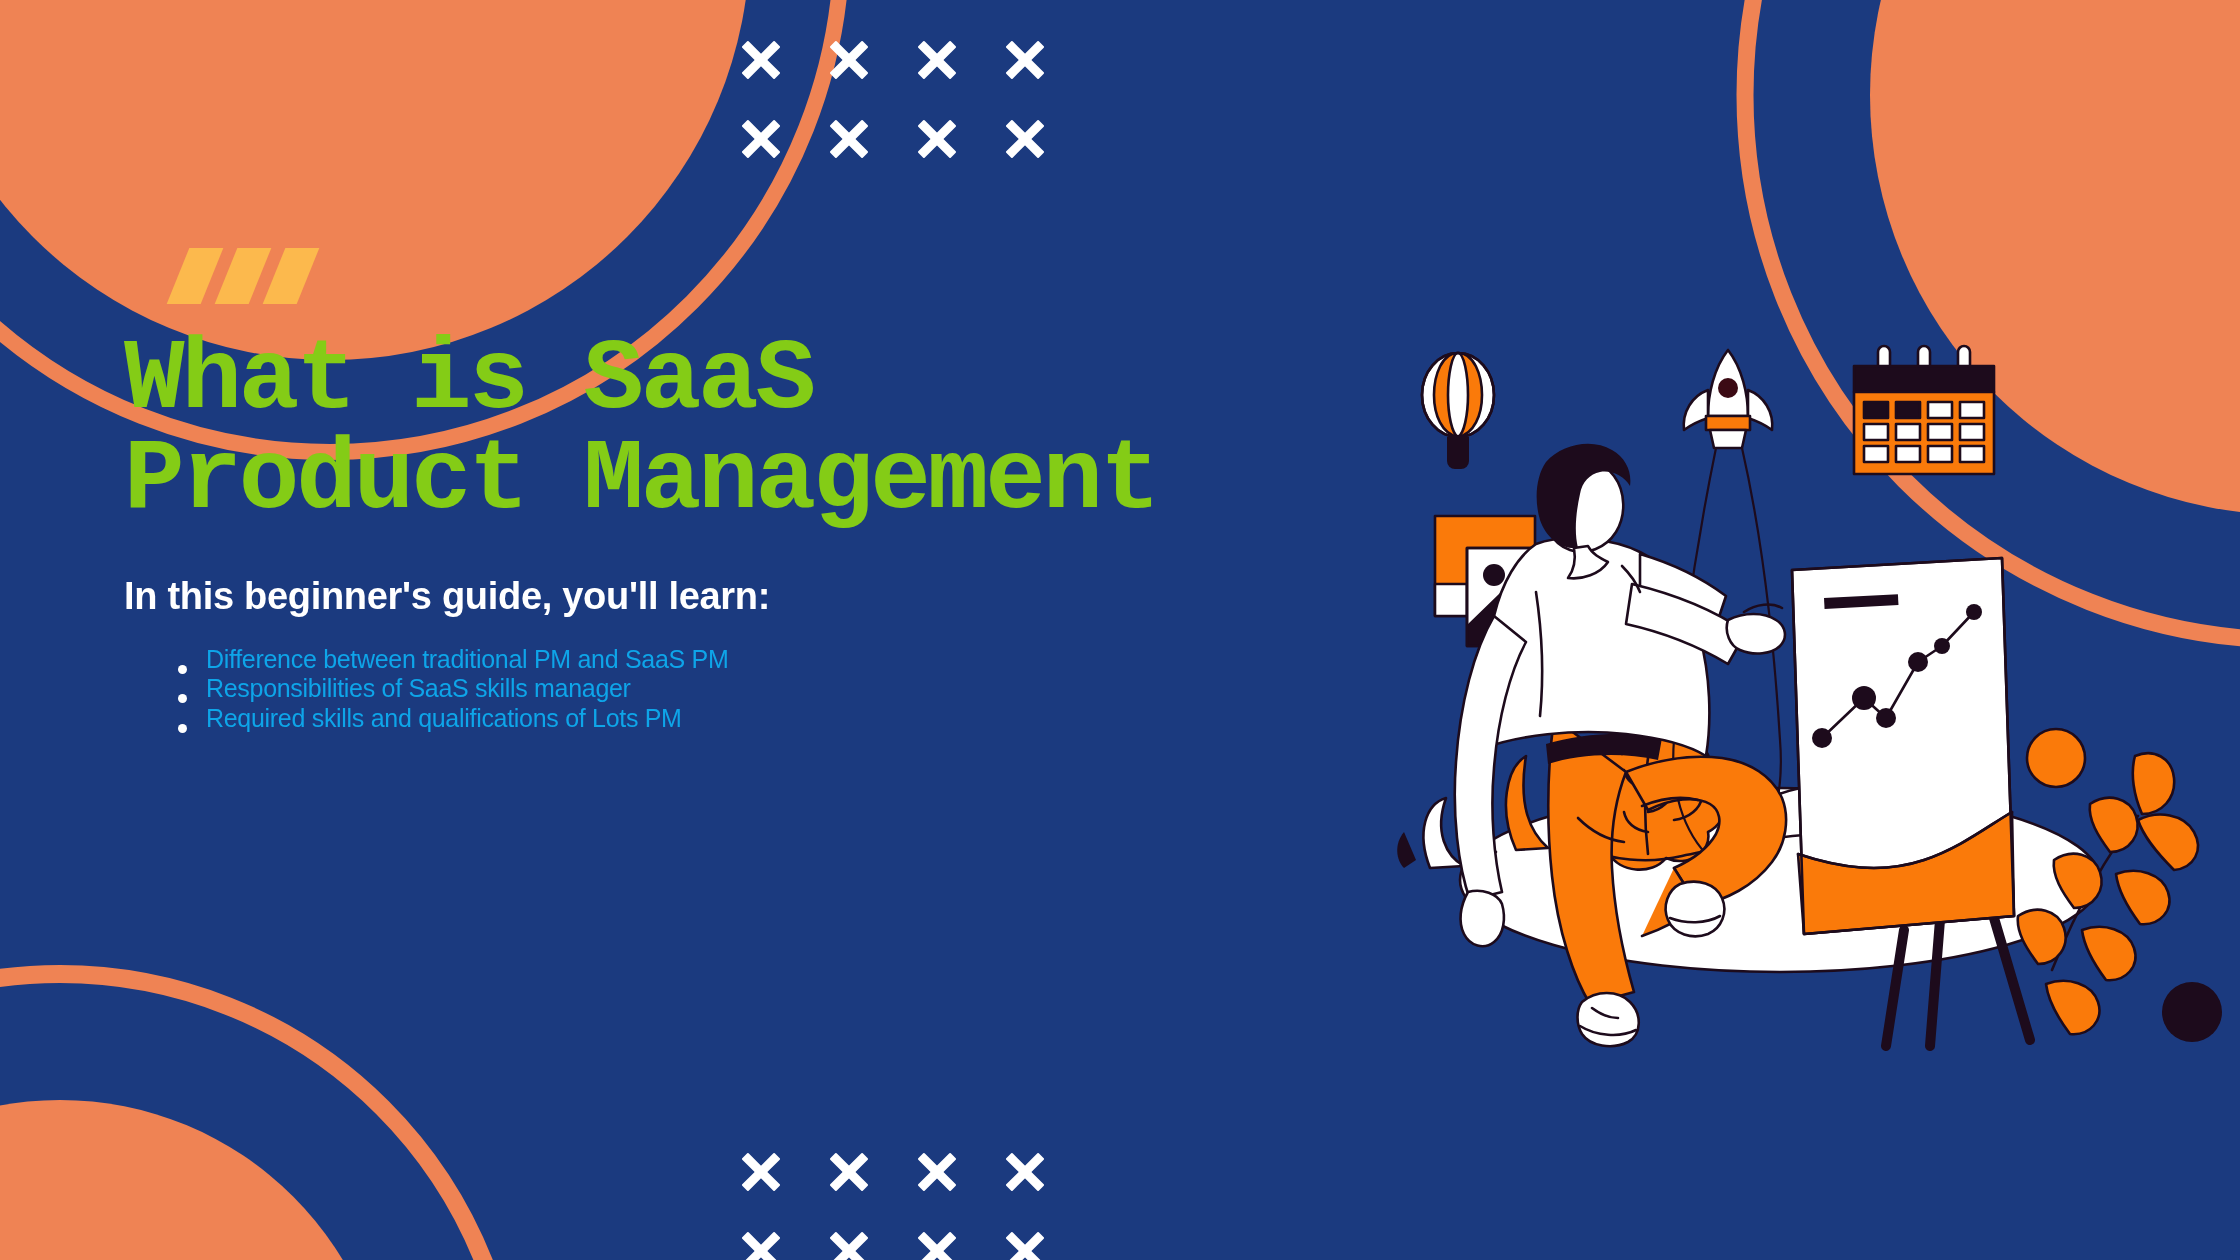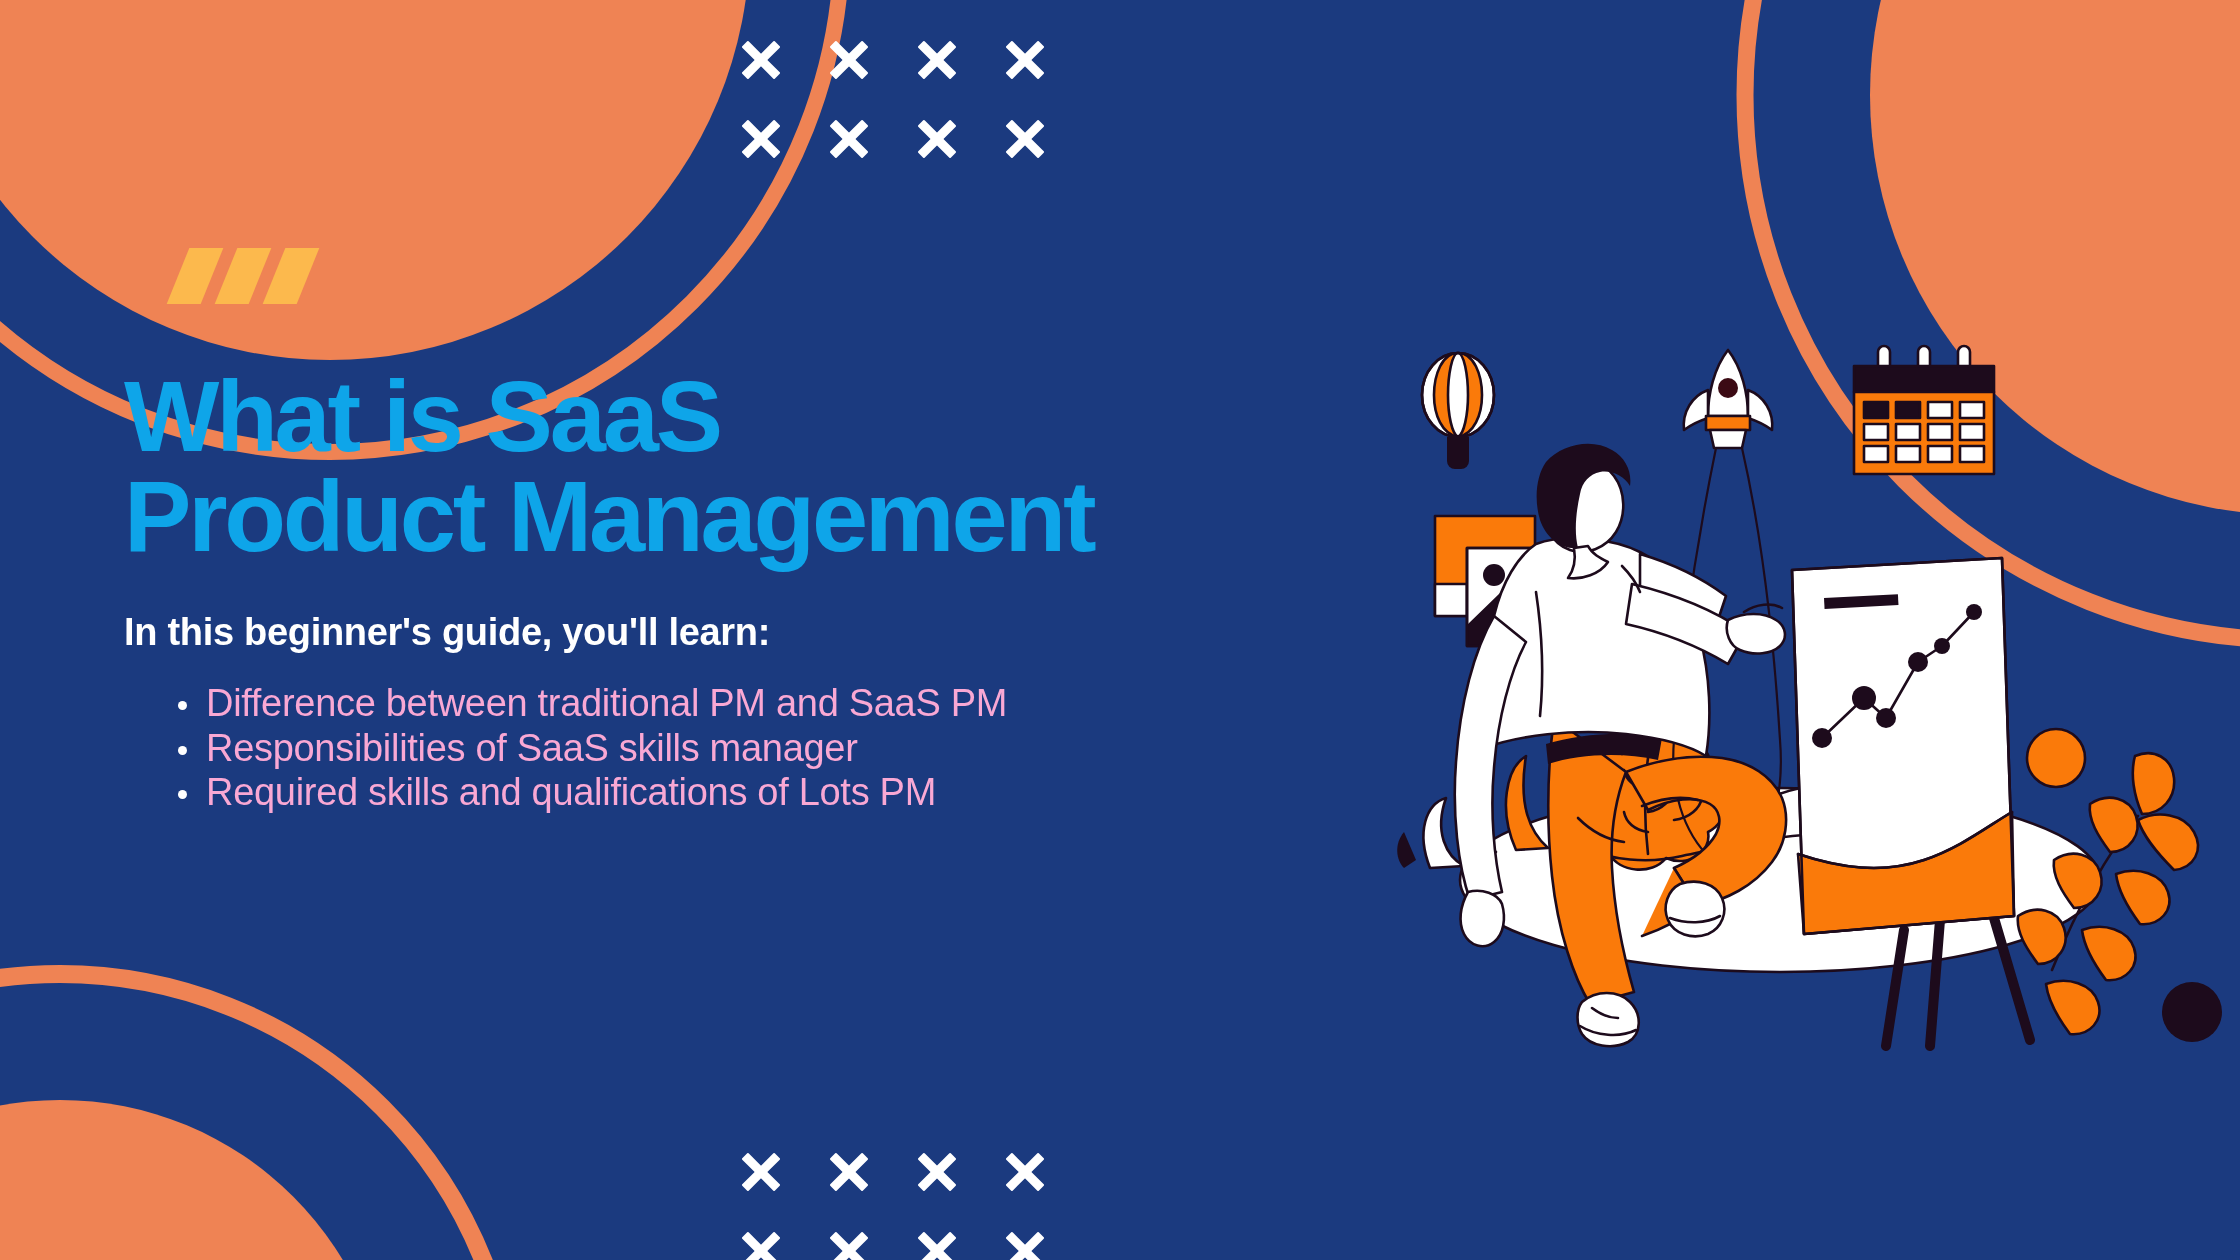--- a/index.html
+++ b/index.html
@@ -54,48 +54,47 @@
     background:#fcb94d;
     transform:skewX(-22deg);
   }
 
   
   #text-col {
     position:absolute; left:124px; top:330px;
     width:1320px;
   }
   #headline {
-    font-family:Liberation Sans, sans-serif;
+    font-family:Liberation Mono, monospace;
     font-weight:bold;
     font-size:101px;
     line-height:0.99;
     letter-spacing:-3.2px;
-    color:#0ea5e9;
+    color:#84cc16;
     white-space:pre-line;
-    margin-top:36px;
   }
   #intro {
     margin-top:44px;
     font-size:38px;
     line-height:1.18;
     color:#ffffff;
     letter-spacing:-0.3px;
     font-weight:bold;
   }
   #bullets {
     margin-top:26px;
     margin-left:46px;
     list-style:none;
   }
   #bullets li {
     position:relative;
     padding-left:36px;
-    font-size:38px;
+    font-size:25px;
     line-height:1.18;
-    color:#f9a8d4;
+    color:#0ea5e9;
     letter-spacing:-0.3px;
     max-width:1020px;
   }
   #bullets li::before {
     content:"";
     position:absolute;
     left:8px; top:20px;
     width:9px; height:9px;
     border-radius:50%;
     background:#ffffff;

